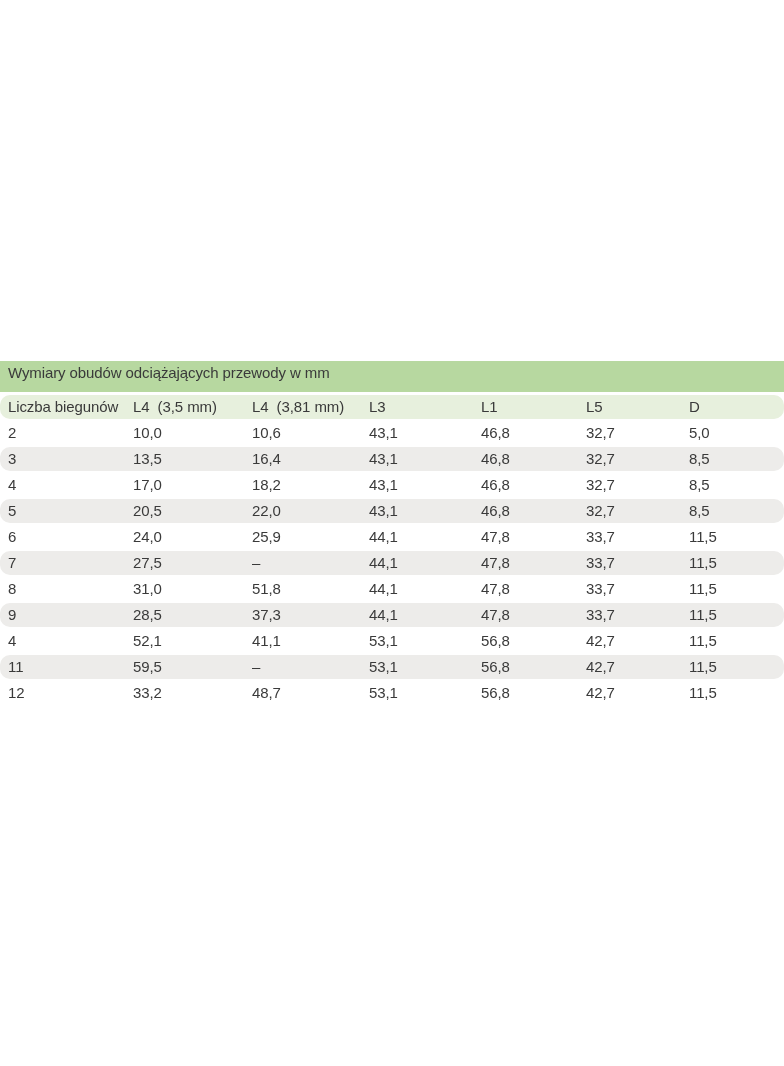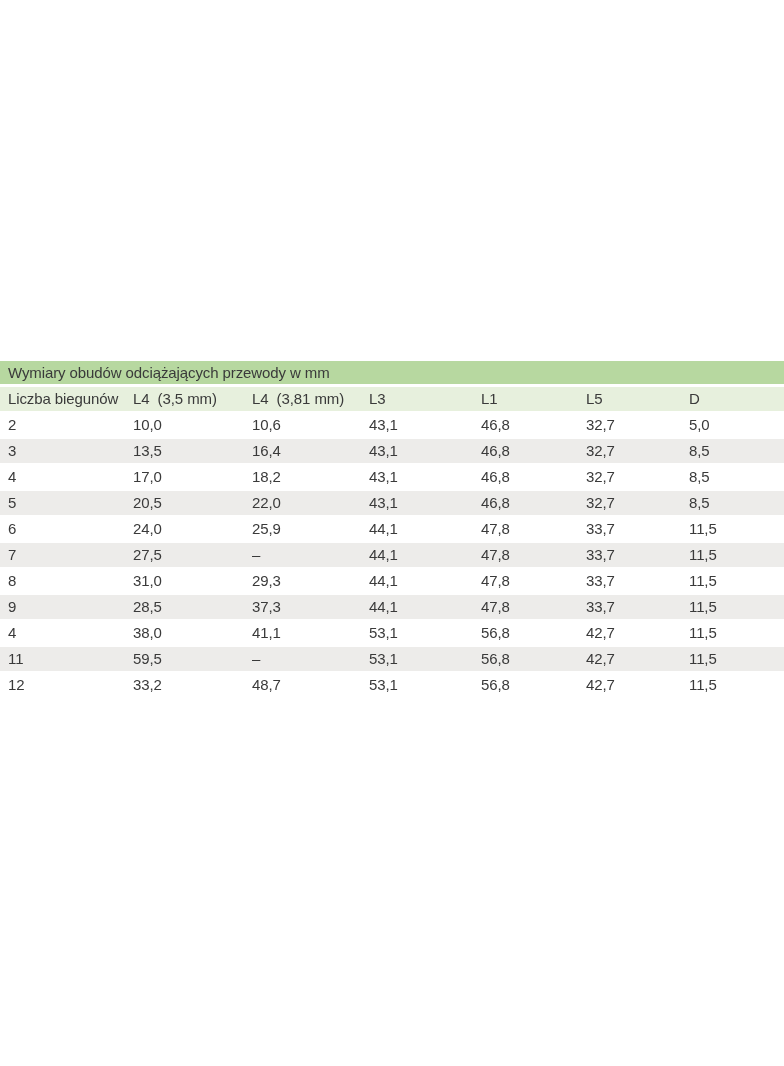--- a/index.html
+++ b/index.html
@@ -15,37 +15,38 @@
     color: #3a3a3a;
     overflow: hidden;
   }
   .dim-table {
     position: absolute;
     top: 361px;
     left: 0;
     width: 784px;
   }
   .title-bar {
-    height: 23px;
+    height: 31px;
     line-height: 23px;
     background: #b7d8a0;
     font-size: 15px;
     padding-left: 8px;
     margin-bottom: 3px;
     box-sizing: border-box;
     letter-spacing: -0.1px;
   }
   .grid-row {
     display: grid;
     grid-template-columns: 126px 119px 117px 112px 105px 103px 102px;
     height: 24px;
     line-height: 24px;
     font-size: 15px;
     margin-bottom: 2px;
     letter-spacing: -0.1px;
+    border-radius: 10px;
   }
   .header-row {
     background: #e7f0dd;
   }
   .cell {
     padding-left: 7px;
     box-sizing: border-box;
     white-space: pre;
     overflow: hidden;
   }
@@ -126,38 +127,38 @@
         <div class="cell">27,5</div>
         <div class="cell">–</div>
         <div class="cell">44,1</div>
         <div class="cell">47,8</div>
         <div class="cell">33,7</div>
         <div class="cell">11,5</div>
       </div>
       <div class="grid-row data-row">
         <div class="cell">8</div>
         <div class="cell">31,0</div>
-        <div class="cell">29,3</div>
+        <div class="cell">51,8</div>
         <div class="cell">44,1</div>
         <div class="cell">47,8</div>
         <div class="cell">33,7</div>
         <div class="cell">11,5</div>
       </div>
       <div class="grid-row data-row">
         <div class="cell">9</div>
         <div class="cell">28,5</div>
         <div class="cell">37,3</div>
         <div class="cell">44,1</div>
         <div class="cell">47,8</div>
         <div class="cell">33,7</div>
         <div class="cell">11,5</div>
       </div>
       <div class="grid-row data-row">
         <div class="cell">4</div>
-        <div class="cell">38,0</div>
+        <div class="cell">52,1</div>
         <div class="cell">41,1</div>
         <div class="cell">53,1</div>
         <div class="cell">56,8</div>
         <div class="cell">42,7</div>
         <div class="cell">11,5</div>
       </div>
       <div class="grid-row data-row">
         <div class="cell">11</div>
         <div class="cell">59,5</div>
         <div class="cell">–</div>

